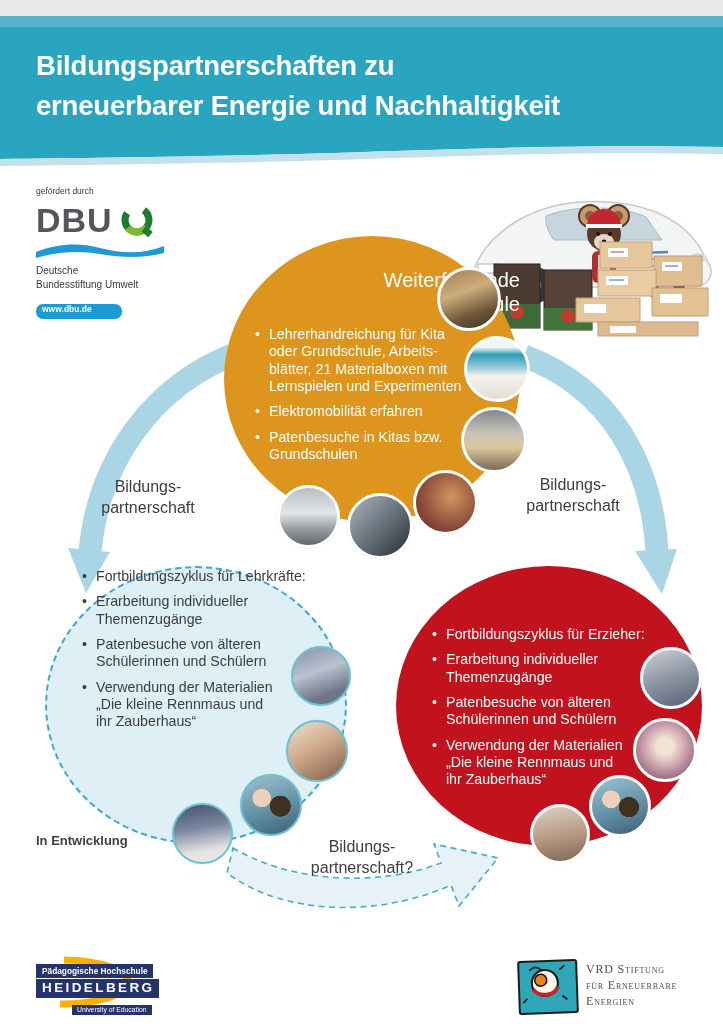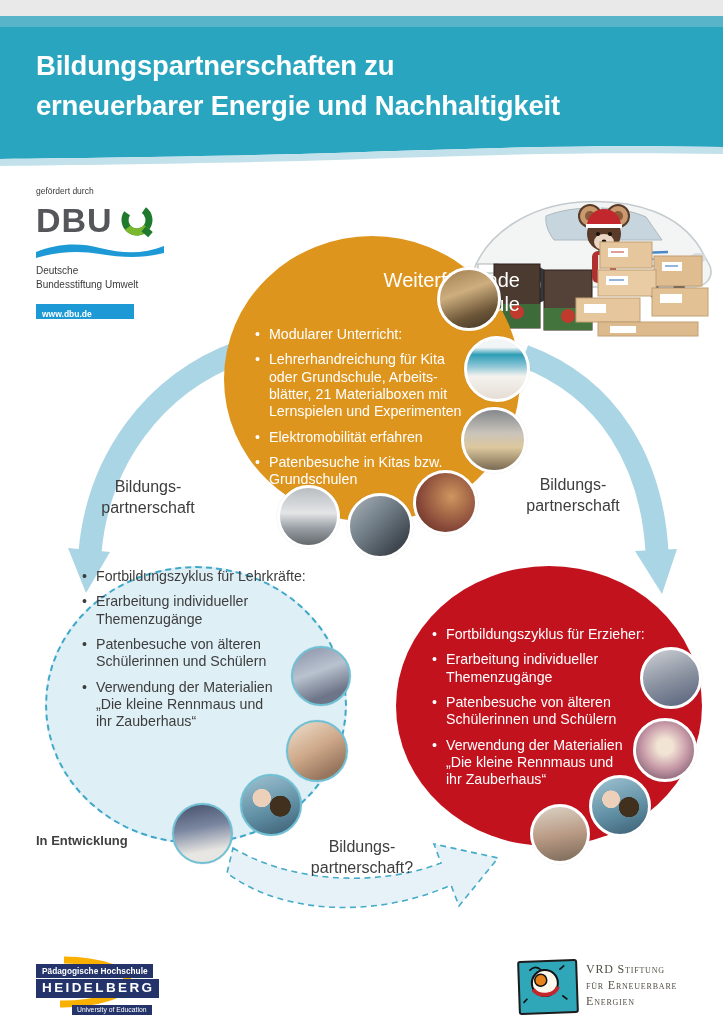--- a/index.html
+++ b/index.html
@@ -12,21 +12,21 @@
               font-weight:700;letter-spacing:-0.2px;line-height:1.44;white-space:pre-line;}
 
   
   .dbu{position:absolute;left:36px;top:170px;width:170px;}
   .dbu-funded{font-size:8.5px;color:#3a3a3a;margin-bottom:4px;}
   .dbu-row{display:flex;align-items:center;height:40px;}
   .dbu-word{font-size:34px;font-weight:700;color:#55565a;letter-spacing:1px;line-height:1;}
   .dbu-ring{margin-left:6px;}
   .dbu-wave{display:block;margin-top:2px;}
   .dbu-org{margin-top:6px;font-size:10px;color:#3a3a3a;line-height:1.4;white-space:pre-line;}
-  .dbu-bar{margin-top:12px;width:98px;height:15px;background:#1d9ad6;display:flex;align-items:flex-end;}
+  .dbu-bar{margin-top:12px;width:86px;height:15px;background:#1d9ad6;display:flex;align-items:flex-start;border-radius:7px;}
   .dbu-bar span{color:#fff;font-size:8.5px;font-weight:700;padding-left:6px;}
 
   
   .node{position:absolute;border-radius:50%;box-sizing:border-box;}
   .node-secondary{left:224px;top:220px;width:296px;height:286px;background:#de951d;color:#fff;}
   .node-primary{left:45px;top:550px;width:302px;height:278px;background:#dfeff6;
                 border:2px dashed #3fa8c9;color:#3d3d3d;}
   .node-kita{left:396px;top:550px;width:306px;height:280px;background:#c1121e;color:#fff;}
   .node-title{text-align:right;font-size:20px;line-height:1.2;white-space:pre-line;
               padding-top:32px;margin-bottom:10px;}
@@ -201,23 +201,20 @@
     <polygon points="110,536 68,532 86,577" fill="#a9d5e5"></polygon>
     <path d="M524,340 C610,372 652,448 657,536" fill="none" stroke="#a9d5e5" stroke-width="23"></path>
     <polygon points="677,533 635,535 662,578" fill="#a9d5e5"></polygon>
   </svg>
 
   <div class="node node-secondary">
     <div class="node-title">Weiterführende
 Schule</div>
     <div class="bullets">
       <div class="bullet">
-          <span class="bullet-text">Modularer Unterricht:</span>
-        </div>
-      <div class="bullet">
           <span class="bullet-text">Lehrerhandreichung für Kita
 oder Grundschule, Arbeits-
 blätter, 21 Materialboxen mit
 Lernspielen und Experimenten</span>
         </div>
       <div class="bullet">
           <span class="bullet-text">Elektromobilität erfahren</span>
         </div>
       <div class="bullet">
           <span class="bullet-text">Patenbesuche in Kitas bzw.

